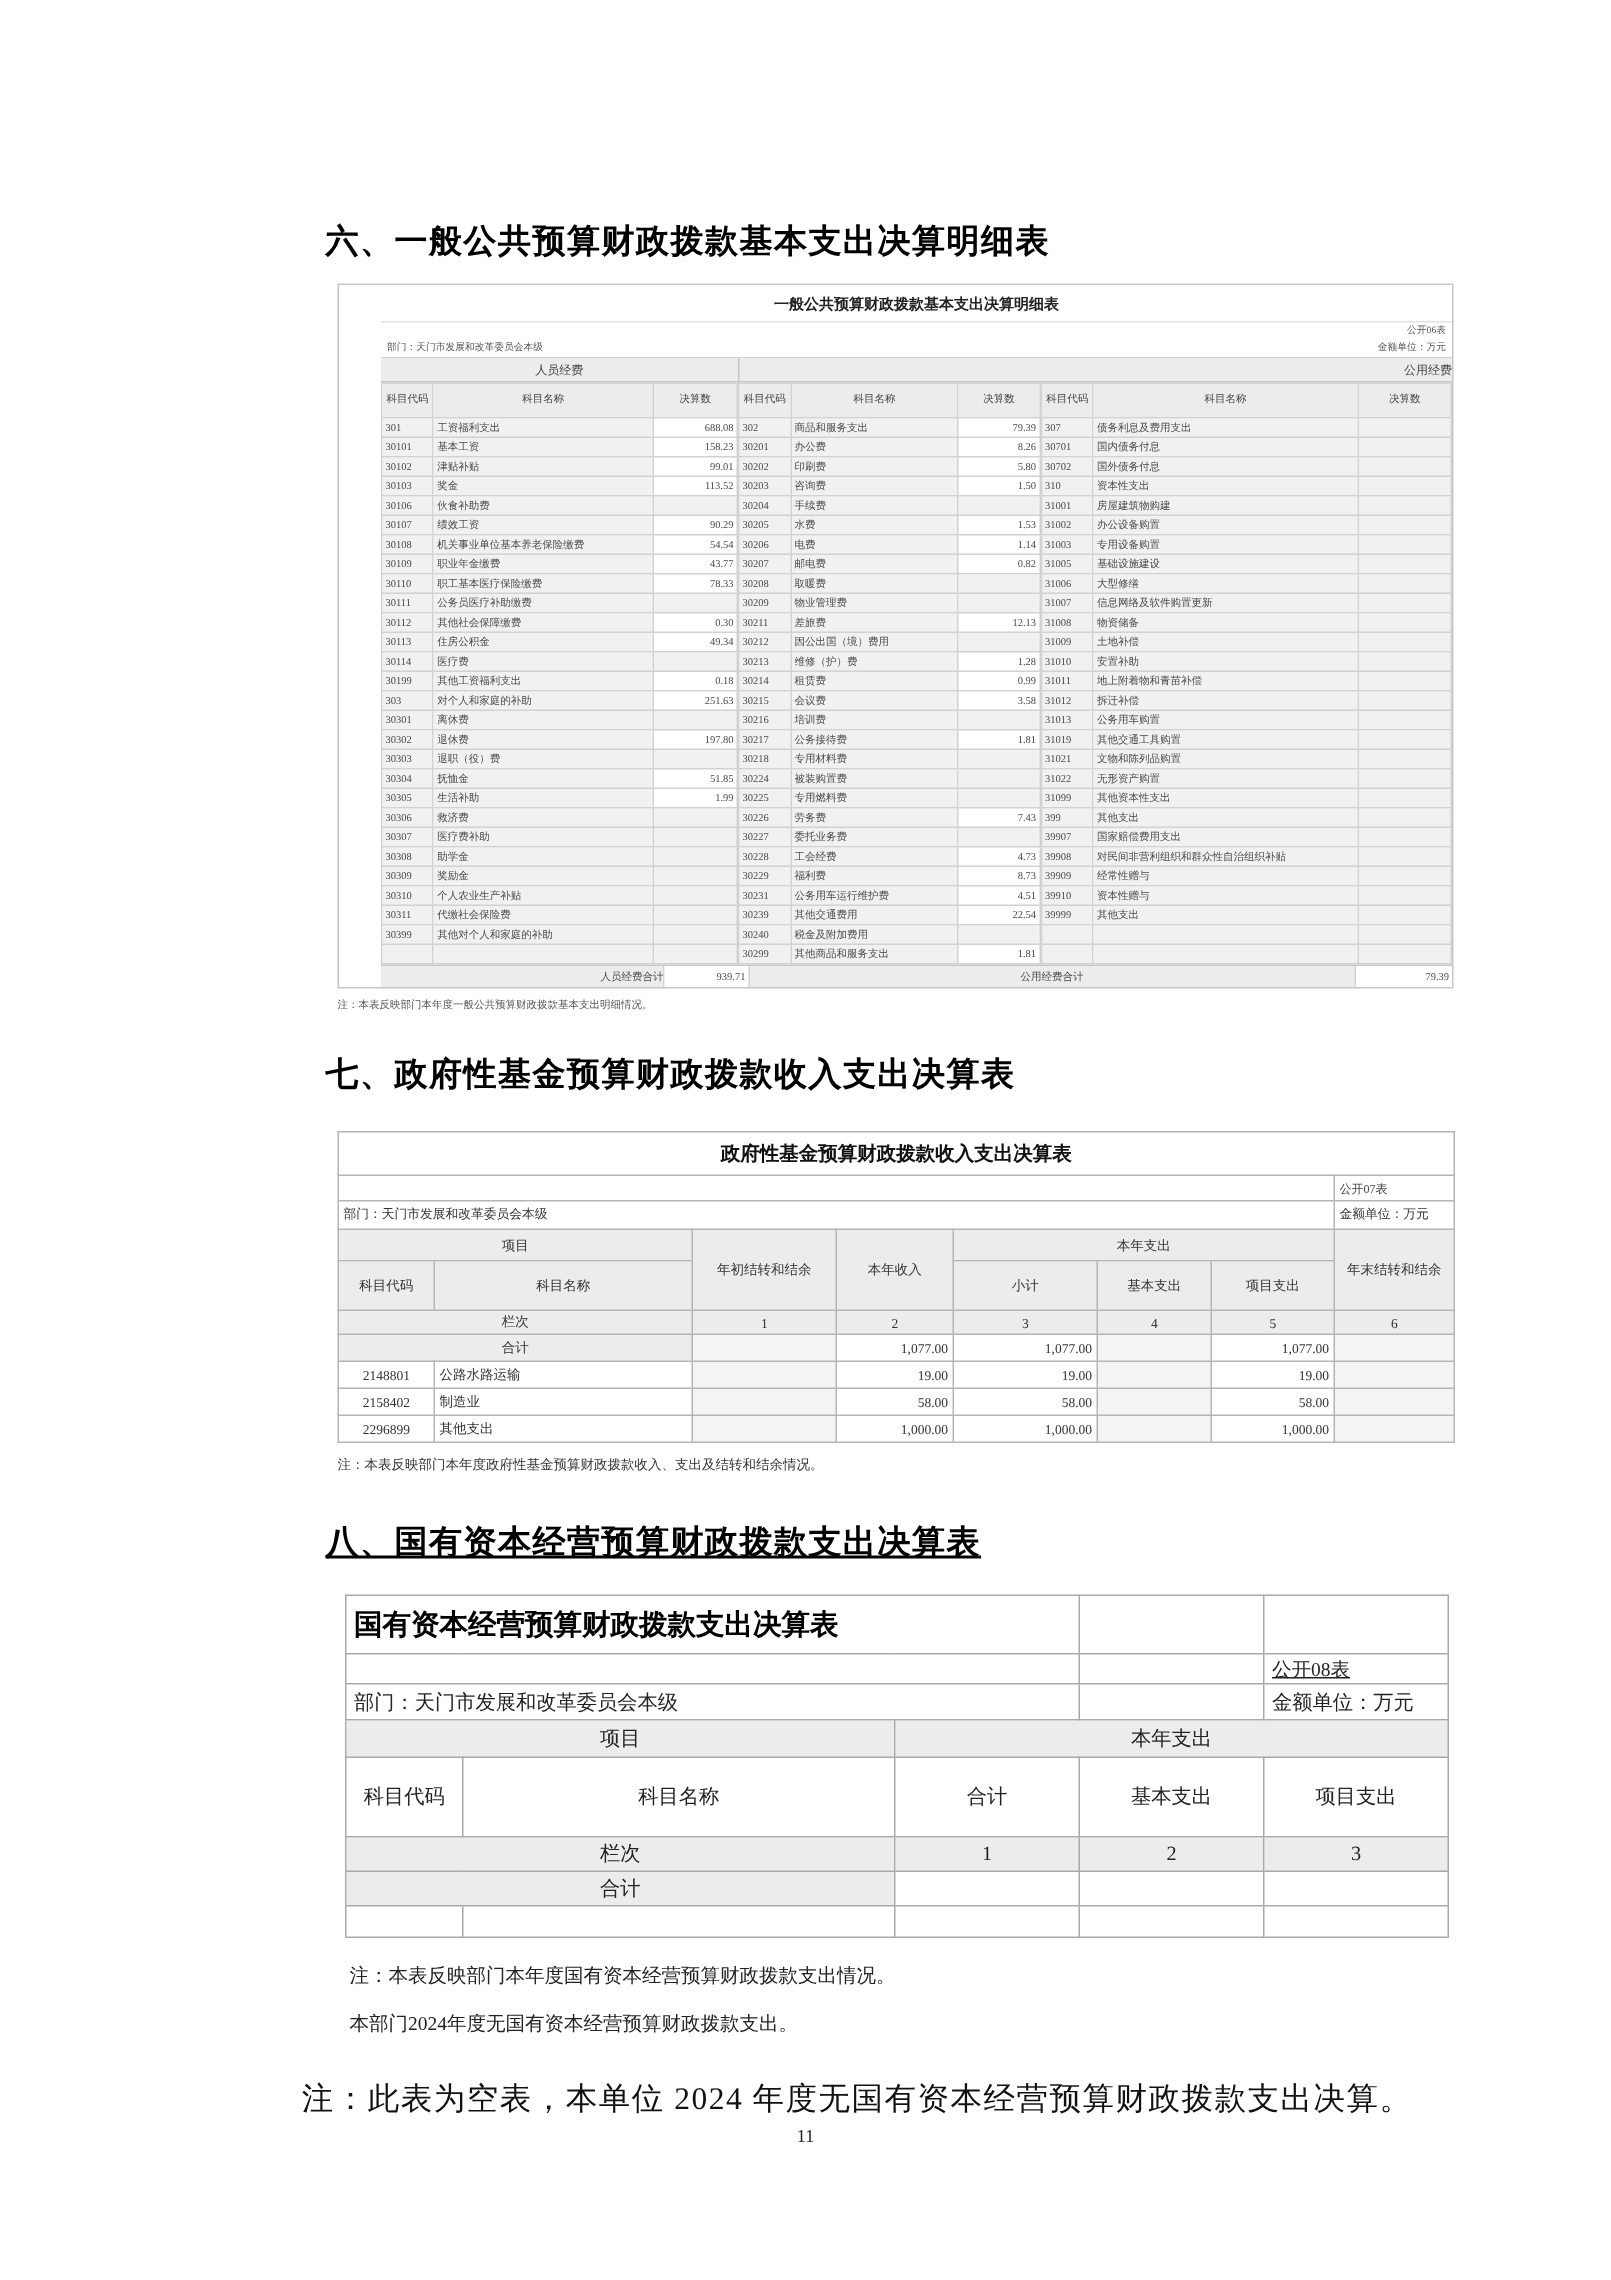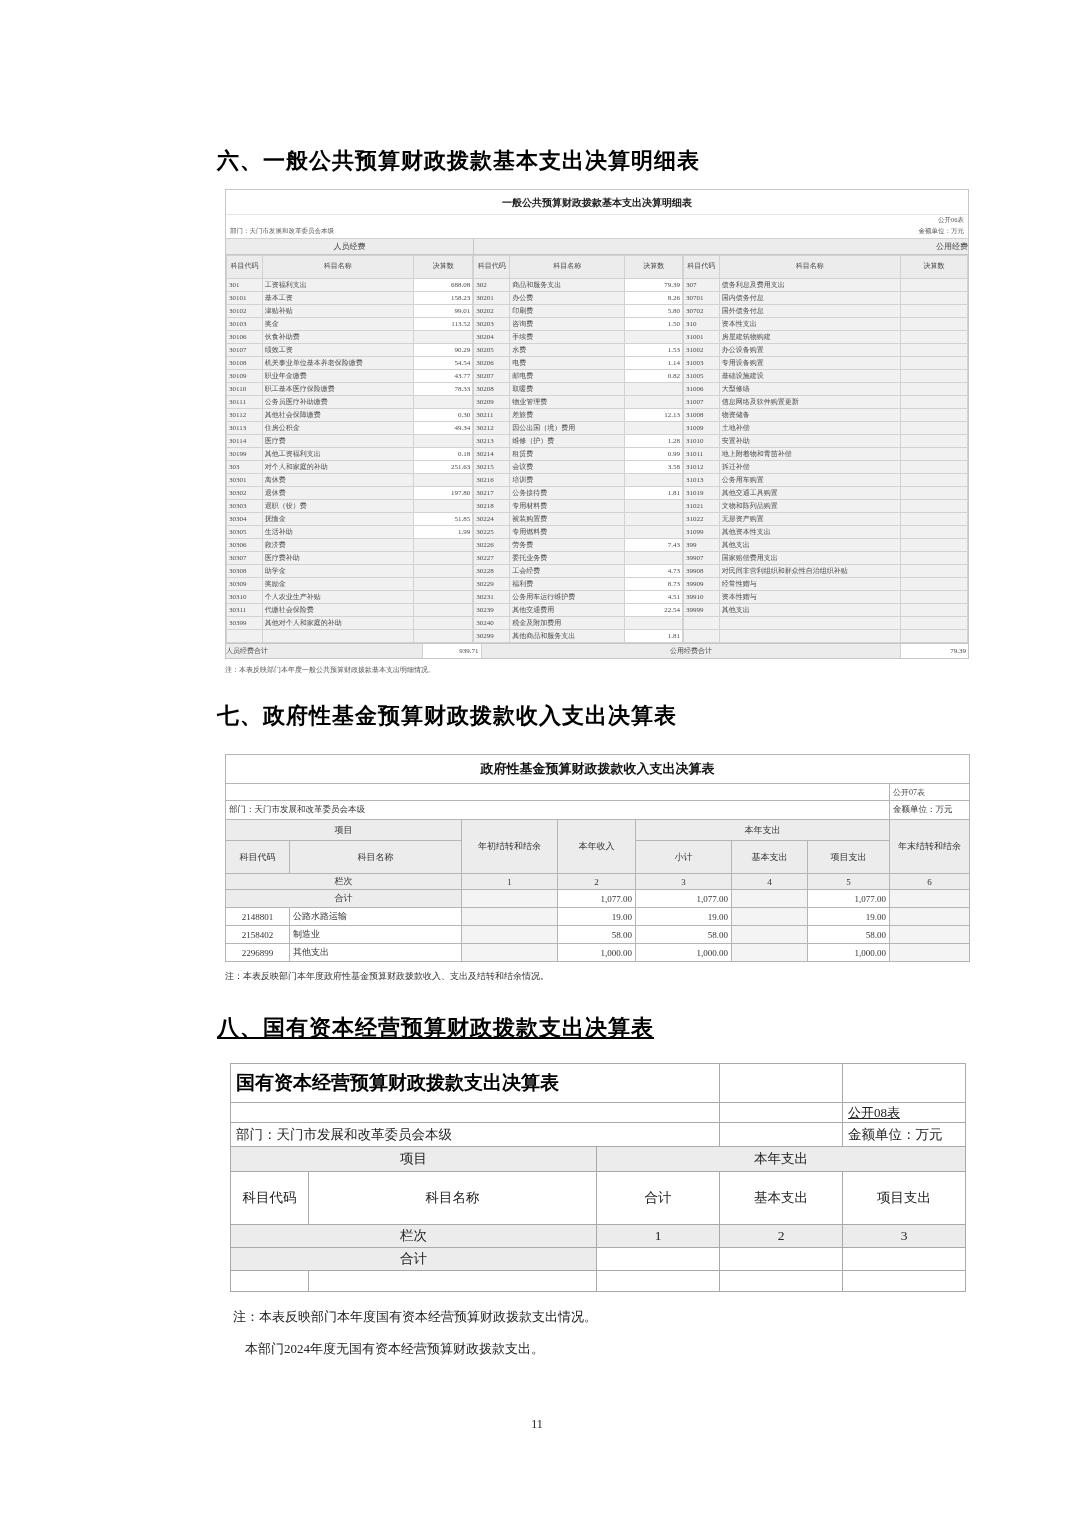--- a/index.html
+++ b/index.html
@@ -6,21 +6,21 @@
   .page{
     width:1074px;height:1520px;background:#fff;position:relative;
     font-family:"Liberation Serif", serif;color:#222;overflow:hidden;
   }
   .content{width:744px;margin-left:225px;padding-top:146px;}
   .sec-heading{
     font-family:"Liberation Sans", sans-serif;font-weight:bold;
     font-size:22px;color:#000;margin:0 0 13px -8px;letter-spacing:1px;
   }
   
-  .t6-wrap{border:1px solid #c6c6c6;}
+  .t6-wrap{border:1px solid #c6c6c6;padding-left:28px;}
   .t6-head{border-bottom:1px solid #d2d2d2;}
   .t6-title{font-family:"Liberation Sans", sans-serif;font-weight:bold;font-size:10px;text-align:center;padding:6px 0 4px 0;color:#222;}
   .t6-meta1{font-size:6.5px;color:#555;text-align:right;padding:1px 4px;border-top:1px solid #e3e3e3;}
   .t6-meta2{font-size:6.5px;color:#555;display:flex;justify-content:space-between;padding:1px 4px 2px 4px;}
   .t6-groups{display:flex;background:#ececec;font-size:8px;color:#444;}
   .t6-groups div{border-right:1px solid #c6c6c6;border-bottom:1px solid #c6c6c6;text-align:center;padding:2px 0;}
   .t6-groups .g1{width:248px;}
   .t6-groups .g2{width:496px;border-right:none;text-align:right;}
   .t6-tables{display:flex;}
   table.t6{border-collapse:collapse;table-layout:fixed;font-size:7px;color:#4a4a4a;}
@@ -29,21 +29,21 @@
   table.t6 td.code{text-align:left;}
   table.t6 td.name{text-align:left;}
   table.t6 td.val{text-align:right;}
   table.t6 td.val:not(:empty){background:#fff;}
   .w-code{width:36px;} 
   .t6-left .w-name{width:152px;} .t6-left .w-val{width:60px;}
   .t6-mid .w-name{width:116px;}  .t6-mid .w-val{width:58px;}
   .t6-right .w-name{width:182px;}.t6-right .w-val{width:68px;}
   .t6-totals{display:flex;font-size:7px;color:#4a4a4a;border-top:1px solid #c6c6c6;}
   .t6-totals div{height:14px;line-height:14px;border-right:1px solid #d2d2d2;background:#ececec;}
-  .t6-totals .tl1{width:200px;text-align:left;}
+  .t6-totals .tl1{width:200px;text-align:right;}
   .t6-totals .tv1{width:60px;text-align:right;background:#fff;padding-right:2px;box-sizing:border-box;}
   .t6-totals .tl2{width:428px;text-align:center;}
   .t6-totals .tv2{width:68px;text-align:right;background:#fff;border-right:none;padding-right:2px;box-sizing:border-box;}
   .t6-note{font-size:7px;color:#555;margin-top:6px;}
   
   table.t7{border-collapse:collapse;table-layout:fixed;width:744px;font-size:9px;color:#333;margin-top:23px;}
   table.t7 td,table.t7 th{border:1px solid #b5b5b5;padding:0 3px;overflow:hidden;}
   .t7-title{font-family:"Liberation Sans", sans-serif;font-weight:bold;font-size:13px;text-align:center;height:28px;color:#111;}
   .t7-form{font-size:8px;height:16px;text-align:left;color:#444;}
   .t7-dept{font-size:8.5px;height:18px;text-align:left;color:#333;}
@@ -62,21 +62,21 @@
   table.t8 td{border:1px solid #a9a9a9;padding:0 5px;overflow:hidden;}
   .t8-title{font-family:"Liberation Sans", sans-serif;font-weight:bold;font-size:19px;color:#000;height:38px;text-align:left;padding-left:22px;}
   .t8-form{height:20px;font-size:13px;text-decoration:underline;}
   .t8-dept{height:24px;font-size:13.5px;}
   .t8-h1 td{background:#ececec;text-align:center;height:24px;}
   .t8-h2 td{height:52px;text-align:center;background:#fff;}
   .t8-lan td{background:#ececec;text-align:center;height:22px;}
   .t8-total .lbl{background:#ececec;text-align:center;height:22px;}
   .t8-blank td{height:20px;}
   .t8-note1{font-size:13px;color:#222;margin:16px 0 0 8px;}
-  .t8-note2{font-size:13px;color:#222;margin:14px 0 0 20px;}
+  .t8-note2{font-size:13px;color:#222;margin:14px 0 0 8px;}
   
   .closing{
     width:792px;margin:24px 0 0 -70px;font-size:21px;line-height:1.62;
     color:#111;text-indent:2.2em;letter-spacing:1px;text-align:justify;
   }
   .footer{position:absolute;left:0;bottom:88px;width:1074px;text-align:center;font-size:12px;color:#222;}
 </style>
 </head>
 <body>
 
@@ -724,16 +724,17 @@
             <td></td>
             <td></td>
             <td></td>
             <td></td>
           </tr>
     </tbody>
       </table>
     <div class="t8-note1">注：本表反映部门本年度国有资本经营预算财政拨款支出情况。</div>
     <div class="t8-note2">本部门2024年度无国有资本经营预算财政拨款支出。</div>
 
+    <div class="closing">注：此表为空表，本单位 2024 年度无国有资本经营预算财政拨款支出决算。</div>
   </div>
 
   <div class="footer">11</div>
 </div>
 
 </body></html>

